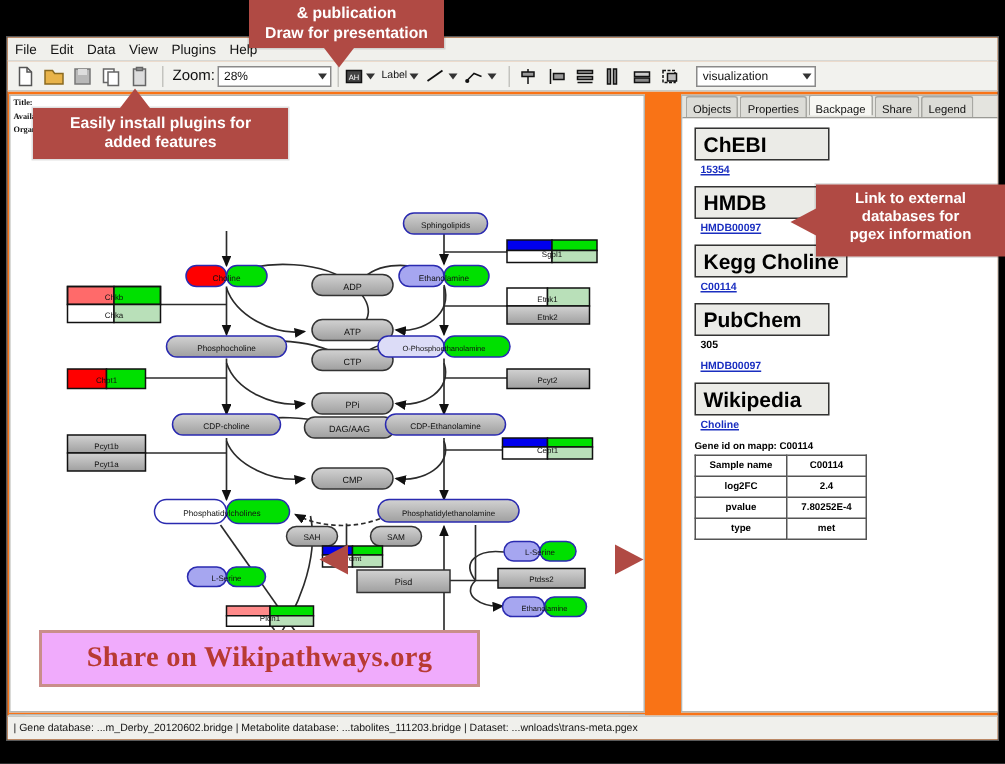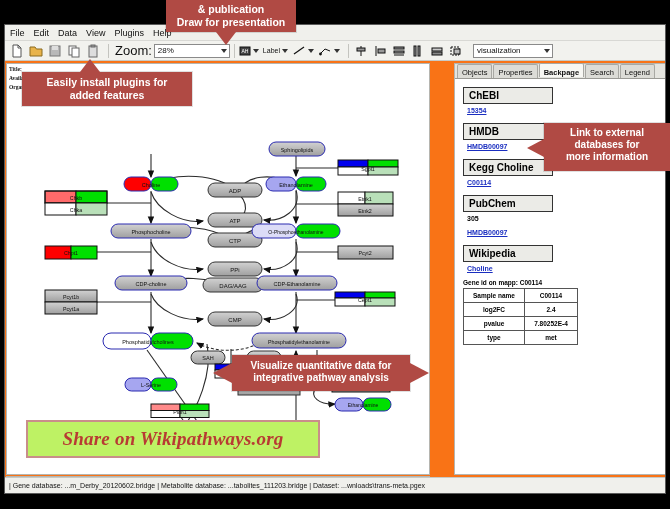--- a/index.html
+++ b/index.html
@@ -17,21 +17,21 @@
   .menubar{position:absolute;left:0;top:0;width:662px;height:16px;background:#f0f0ec;
        border-bottom:1px solid #d8d8d4;display:flex;align-items:center;padding-left:5px;box-sizing:border-box;}
   .menubar span{font-size:9px;color:#111;margin-right:9px;cursor:default;}
 
   
   .toolbar{position:absolute;left:0;top:16px;width:662px;height:20px;background:#f2f2ee;
        border-bottom:1px solid #c9c9c4;display:flex;align-items:center;padding-left:4px;box-sizing:border-box;}
   .tb-btn{width:14px;height:14px;margin-right:3px;border:1px solid transparent;position:relative;}
   .tb-btn svg{display:block;}
   .tb-sep{width:1px;height:14px;background:#c4c4bf;margin:0 4px;}
-  .zoomlbl{font-size:13px;color:#111;margin:0 2px 0 2px;}
+  .zoomlbl{font-size:10px;color:#111;margin:0 2px 0 2px;}
   .combo{height:14px;background:#fff;border:1px solid #8a8a8a;display:flex;align-items:center;
        font-size:8px;color:#111;padding-left:3px;box-sizing:border-box;position:relative;}
   .combo .arrow{position:absolute;right:2px;top:4px;width:0;height:0;
        border-left:3px solid transparent;border-right:3px solid transparent;border-top:4px solid #333;}
   .dd{display:flex;align-items:center;margin-right:4px;}
   .dd .cap{font-size:7px;color:#111;}
   .dd .car{width:0;height:0;margin-left:2px;border-left:3px solid transparent;
        border-right:3px solid transparent;border-top:4px solid #333;}
 
   
@@ -39,28 +39,28 @@
        border:1px solid #b5b5b0;box-sizing:border-box;overflow:hidden;}
   .canvas svg{display:block;}
   .sidelbl{position:absolute;left:2px;font-size:5.5px;color:#111;font-family:"Liberation Serif",serif;font-weight:bold;}
 
   
   .rpanel{position:absolute;left:449px;top:38px;width:232px;height:412px;background:#f2f2ee;
        border:1px solid #b5b5b0;box-sizing:border-box;}
   .tabs{display:flex;height:15px;border-bottom:1px solid #9a9a95;background:#e4e4df;padding-left:2px;box-sizing:border-box;}
   .tab{font-size:7.5px;color:#111;padding:2px 4px 0 4px;border:1px solid #a8a8a3;border-bottom:none;
        background:#dcdcd7;margin-right:1px;border-radius:2px 2px 0 0;line-height:11px;}
-  .tab.active{background:#f7f7f3;font-weight:bold;position:relative;top:-1px;padding-top:3px;}
+  .tab.active{background:#f7f7f3;font-weight:normal;position:relative;top:-1px;padding-top:3px;}
   .rbody{position:relative;height:395px;background:#fff;overflow:hidden;}
   .rscroll{position:absolute;right:0;top:0;width:10px;height:395px;background:#ececeа;
        background:#ececE8;border-left:1px solid #c4c4bf;}
   .rscroll .thumb{position:absolute;left:1px;top:1px;width:8px;height:48px;background:#c6c6c0;border:1px solid #9a9a95;}
   .rcontent{position:absolute;left:8px;top:6px;width:200px;}
   .dbhead{display:inline-block;min-width:78px;border:1px solid #333;background:#ebebe7;
-       font-size:10px;font-weight:bold;color:#000;padding:2px 5px;margin-bottom:3px;}
+       font-size:14px;font-weight:bold;color:#000;padding:2px 5px;margin-bottom:3px;}
   .dblink{font-size:7px;color:#1a2ec0;text-decoration:underline;margin:0 0 7px 4px;display:block;font-weight:bold;}
   .dbplain{font-size:7px;color:#000;margin:0 0 7px 4px;display:block;font-weight:bold;}
   .exprhead{font-size:9px;font-weight:bold;color:#000;margin:4px 0 8px 0;}
   .geneid{font-size:6.5px;color:#000;margin-bottom:2px;font-weight:bold;}
   table.expr{border-collapse:collapse;}
   table.expr td{border:1px solid #555;font-size:6.5px;font-weight:bold;color:#000;
        text-align:center;padding:2px 4px;height:9px;}
   table.expr td.k{width:52px;}
   table.expr td.v{width:44px;}
 
@@ -70,22 +70,22 @@
   .hscroll .lbtn,.hscroll .rbtn{position:absolute;top:0;width:10px;height:9px;background:#dcdcd7;border:1px solid #a8a8a3;box-sizing:border-box;font-size:5px;line-height:7px;text-align:center;color:#333;}
   .hscroll .lbtn{left:0;}.hscroll .rbtn{right:0;}
   .statusbar{position:absolute;left:0;bottom:0;width:662px;height:16px;background:#f0f0ec;
        border-top:1px solid #c9c9c4;display:flex;align-items:center;box-sizing:border-box;}
   .statusbar .st{font-size:7px;color:#111;padding-left:4px;white-space:nowrap;}
 
   
   .callout{position:absolute;background:#b04a44;color:#fff;font-weight:bold;text-align:center;
        font-family:"Liberation Sans",sans-serif;line-height:1.22;box-shadow:0 0 0 1px rgba(0,0,0,.12);}
   .co-arrow{position:absolute;width:0;height:0;}
-  .share{position:absolute;border:2px solid #c98e8a;background:#bef264;color:#b83a33;
-       font-style:italic;font-weight:bold;font-family:"Liberation Serif",serif;
+  .share{position:absolute;border:2px solid #c98e8a;background:#f0abfc;color:#b83a33;
+       font-weight:bold;font-family:"Liberation Serif",serif;
        display:flex;align-items:center;justify-content:center;letter-spacing:.2px;text-align:center;}
 </style>
 </head>
 <body>
 
 <div id="root">
 
   <div class="win">
 
     <div class="titlebar">
@@ -480,21 +480,21 @@
       <div class="lbtn">◄</div>
       <div class="thumb"></div>
       <div class="rbtn">►</div>
     </div>
 
     <div class="rpanel">
       <div class="tabs">
         <div class="tab">Objects</div>
         <div class="tab">Properties</div>
         <div class="tab active">Backpage</div>
-        <div class="tab">Search</div>
+        <div class="tab">Share</div>
         <div class="tab">Legend</div>
       </div>
 
       <div class="rbody">
         <div class="rcontent">
           <div class="dbhead">ChEBI</div>
           <a class="dblink" href="#">15354</a>
 
           <div class="dbhead">HMDB</div>
           <a class="dblink" href="#">HMDB00097</a>
@@ -552,26 +552,22 @@
 
   <div class="callout" style="left:22px;top:72px;width:170px;height:34px;font-size:10.5px;padding-top:4px;box-sizing:border-box;">
     <div>Easily install plugins for</div>
     <div>added features</div>
   </div>
   <div class="co-arrow" style="left:80px;top:59px;border-left:10px solid transparent;border-right:10px solid transparent;border-bottom:13px solid #b04a44;"></div>
 
   <div class="callout" style="left:544px;top:123px;width:126px;height:48px;font-size:10px;padding-top:4px;box-sizing:border-box;">
     <div>Link  to external</div>
     <div>databases  for</div>
-    <div>more information</div>
+    <div>pgex information</div>
   </div>
   <div class="co-arrow" style="left:527px;top:139px;border-top:9px solid transparent;border-bottom:9px solid transparent;border-right:17px solid #b04a44;"></div>
 
-  <div class="callout" style="left:232px;top:355px;width:178px;height:36px;font-size:10px;padding-top:5px;box-sizing:border-box;">
-    <div>Visualize quantitative data  for</div>
-    <div>integrative pathway analysis</div>
-  </div>
   <div class="co-arrow" style="left:213px;top:363px;border-top:10px solid transparent;border-bottom:10px solid transparent;border-right:19px solid #b04a44;"></div>
   <div class="co-arrow" style="left:410px;top:363px;border-top:10px solid transparent;border-bottom:10px solid transparent;border-left:19px solid #b04a44;"></div>
 
   <div class="share" style="left:26px;top:420px;width:290px;height:34px;font-size:19px;">Share on Wikipathways.org</div>
 
 </div>
 
 </body></html>

